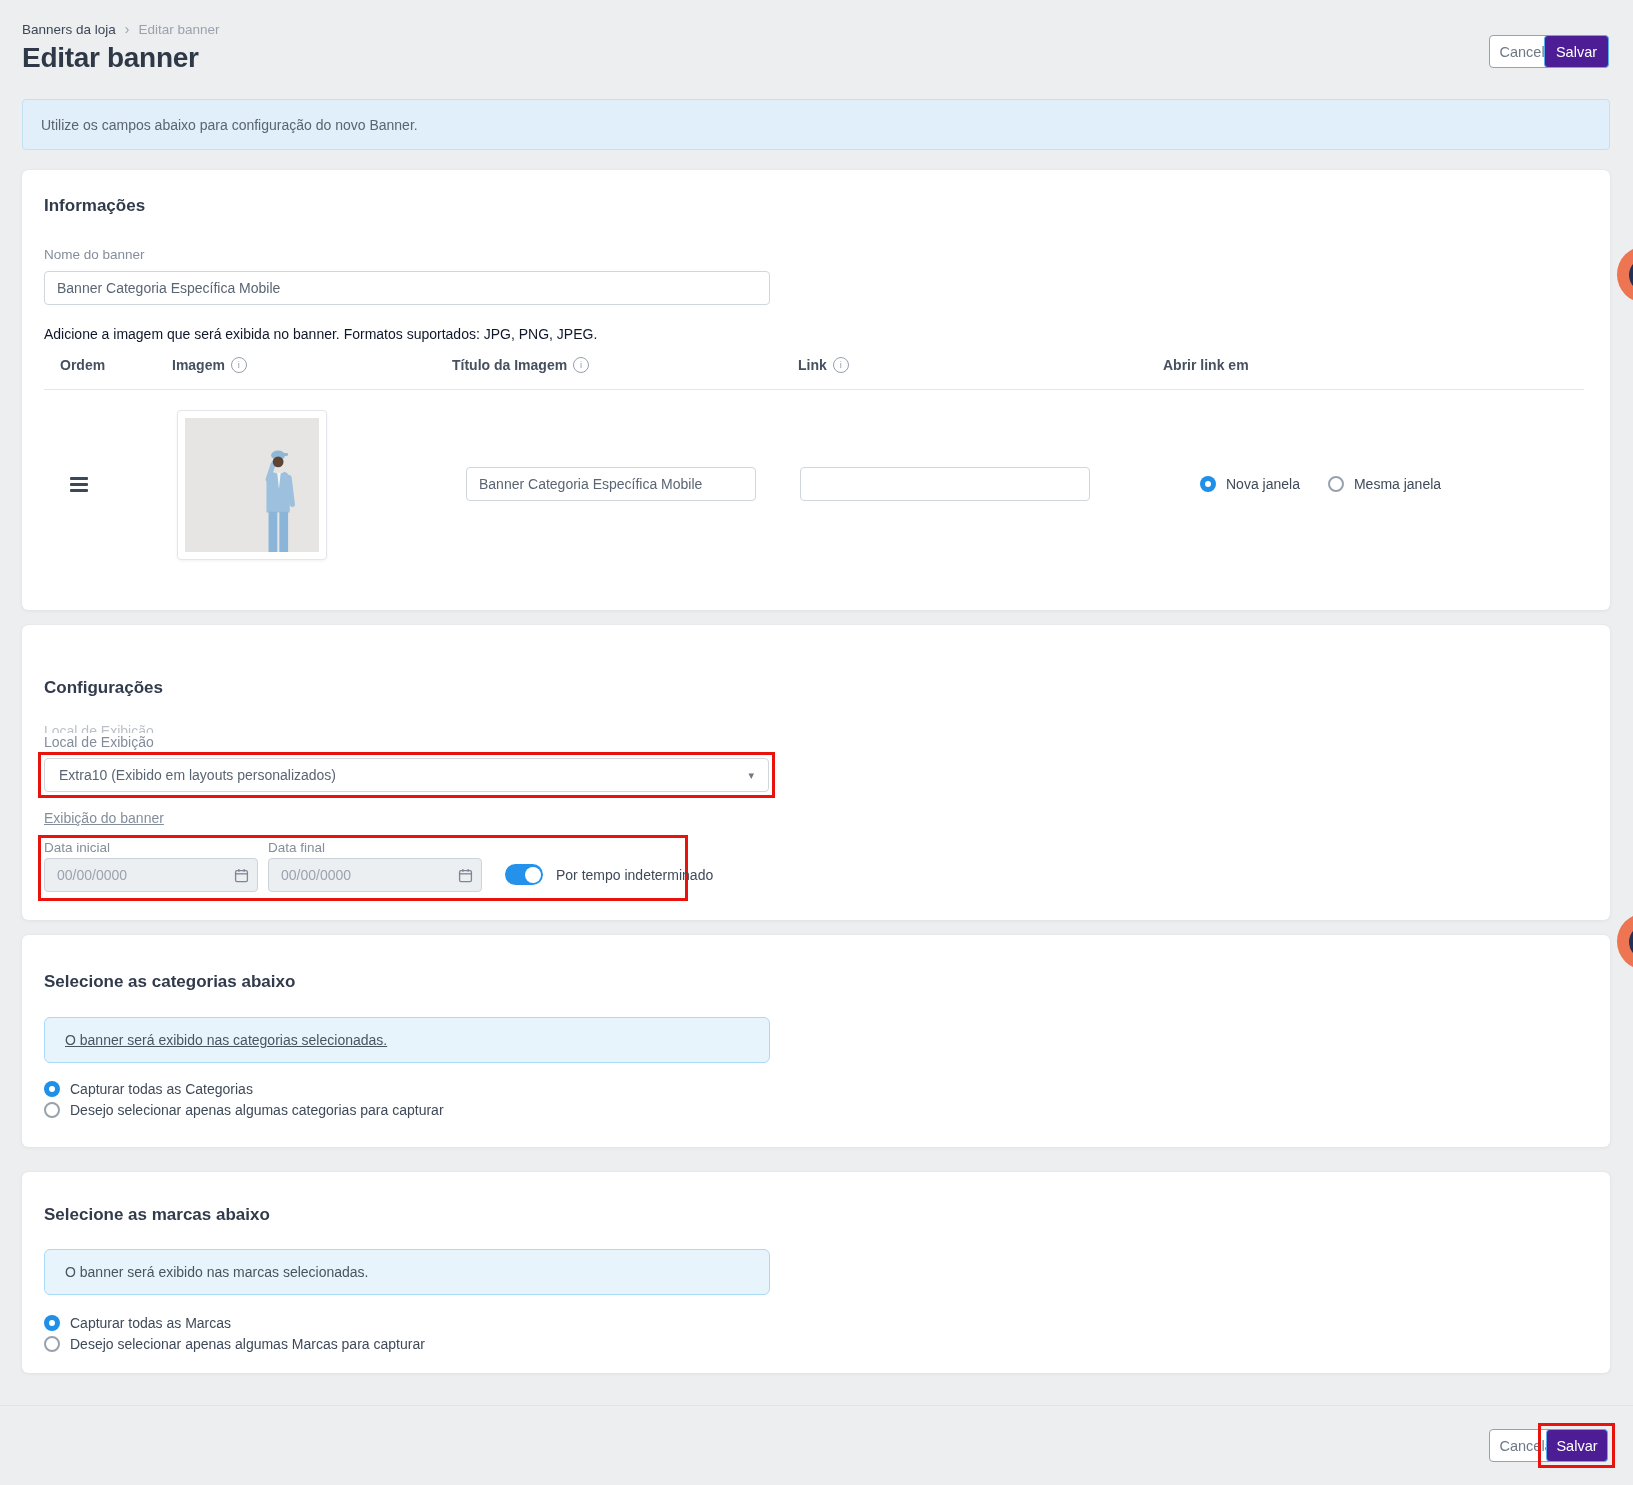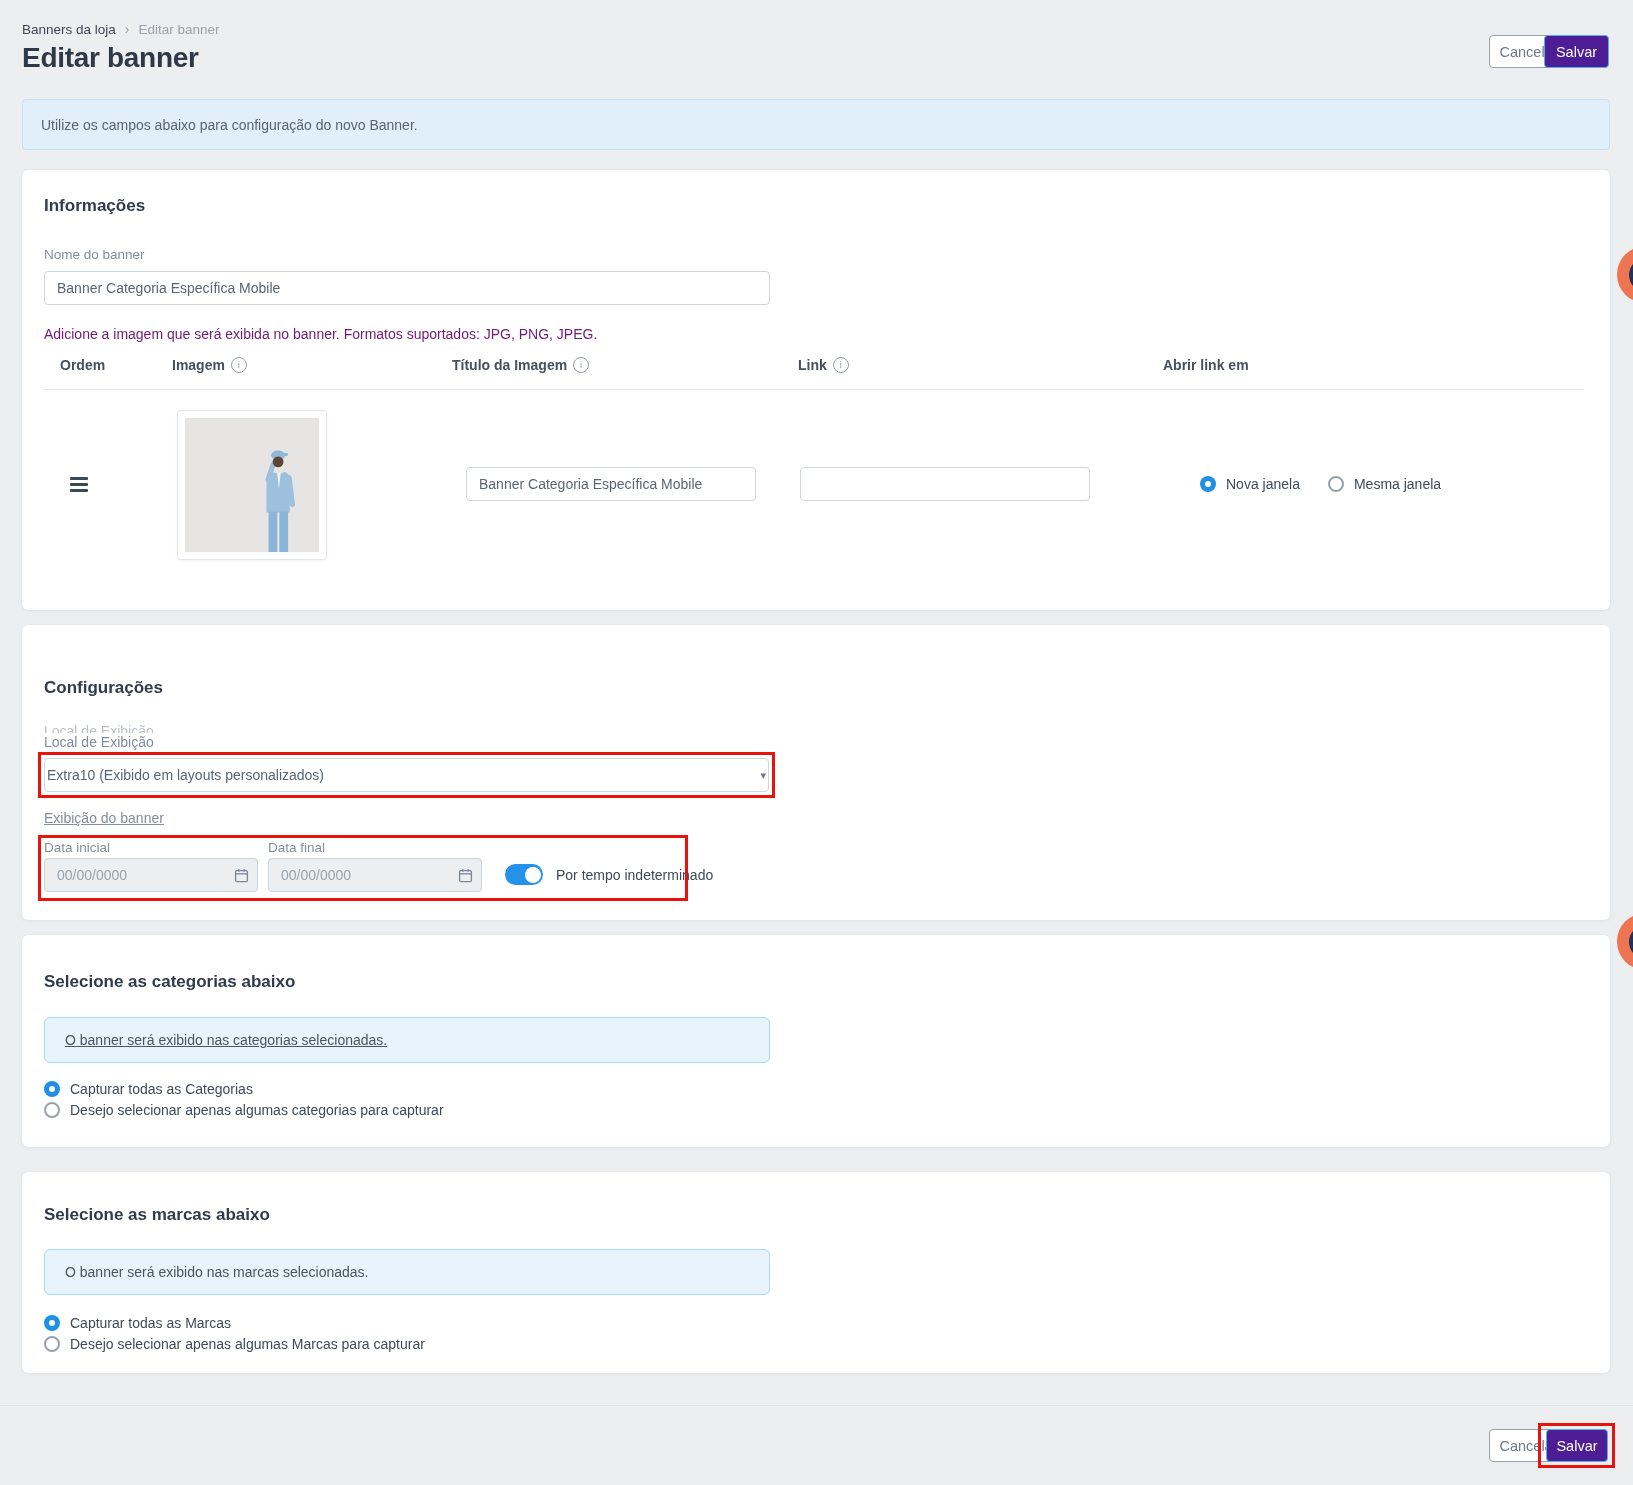--- a/index.html
+++ b/index.html
@@ -37,21 +37,21 @@
   #card-brands{top:1172px; height:201px;}
 
   .section-heading{font-size:17px; font-weight:700; color:#313b4b;}
   .field-label{font-size:13.5px; color:#848d9a;}
 
   .text-input{border:1px solid #cfd6dc; border-radius:4px; height:34px; padding:0 12px;
     font-size:14px; color:#5a6573; background:#fff; box-sizing:border-box; font-family:inherit; outline:none;}
   .text-input::placeholder{color:#9aa3af;}
   .date-input{background:#eceff2; border:1px solid #ccd3d9; padding-right:32px;}
 
-  .helper-text{font-size:14px; color:#701a75;}
+  .helper-text{font-size:14px; color:#0f172a;}
 
   
   .th{font-size:14px; font-weight:700; color:#46505f;}
   .info-icon{display:inline-block; width:14px; height:14px; border:1px solid #97a0ac; border-radius:50%;
     font-size:9.5px; line-height:13px; text-align:center; color:#97a0ac; margin-left:6px; vertical-align:2px;
     font-weight:400;}
   .table-line{height:1px; background:#e3e6ea;}
 
   .drag-handle{width:18px; display:flex; flex-direction:column; gap:3.5px; cursor:grab;}
   .drag-handle i{height:2.5px; background:#3d4856; border-radius:1px;}
@@ -65,21 +65,21 @@
   .radio{width:16px; height:16px; border-radius:50%; box-sizing:border-box; flex:0 0 auto; position:relative; cursor:pointer; background:#fff; border:2px solid #98a1ac;}
   .radio.checked{border:none; background:#1f8fe8;}
   .radio.checked::after{content:""; position:absolute; left:5px; top:5px; width:6px; height:6px; border-radius:50%; background:#fff;}
   .radio-label{font-size:14px; color:#3f4a59;}
 
   
   .ghost-label{left:44px; top:722px; height:11px; overflow:hidden; opacity:.55; pointer-events:none;}
   .red-box{border:3px solid #e8130c; box-sizing:border-box; pointer-events:none;}
   .select-box{left:44px; top:758px; width:725px; height:34px; box-sizing:border-box;
     border:1px solid #cfd6dc; border-radius:4px; background:#fff; display:flex; align-items:center;
-    padding:0 2px; font-size:14px; color:#5a6573; cursor:pointer; justify-content:space-between;}
+    padding:0 14px; font-size:14px; color:#5a6573; cursor:pointer; justify-content:space-between;}
   .caret{color:#6f7885; font-size:11px;}
 
   .toggle{width:38px; height:21px; border-radius:11px; background:#2492eb; position:relative; cursor:pointer;}
   .toggle .knob{position:absolute; right:2.5px; top:2.5px; width:16px; height:16px; border-radius:50%; background:#fff;}
 
   .info-box{left:44px; width:726px; height:46px; box-sizing:border-box;
     background:#e7f4fc; border:1px solid #a9daf6; border-radius:6px;
     display:flex; align-items:center; padding:0 20px; font-size:14px; color:#4a5460;}
 
   .cal-btn{position:absolute; top:0; bottom:0; right:9px; display:flex; align-items:center; cursor:pointer;}

